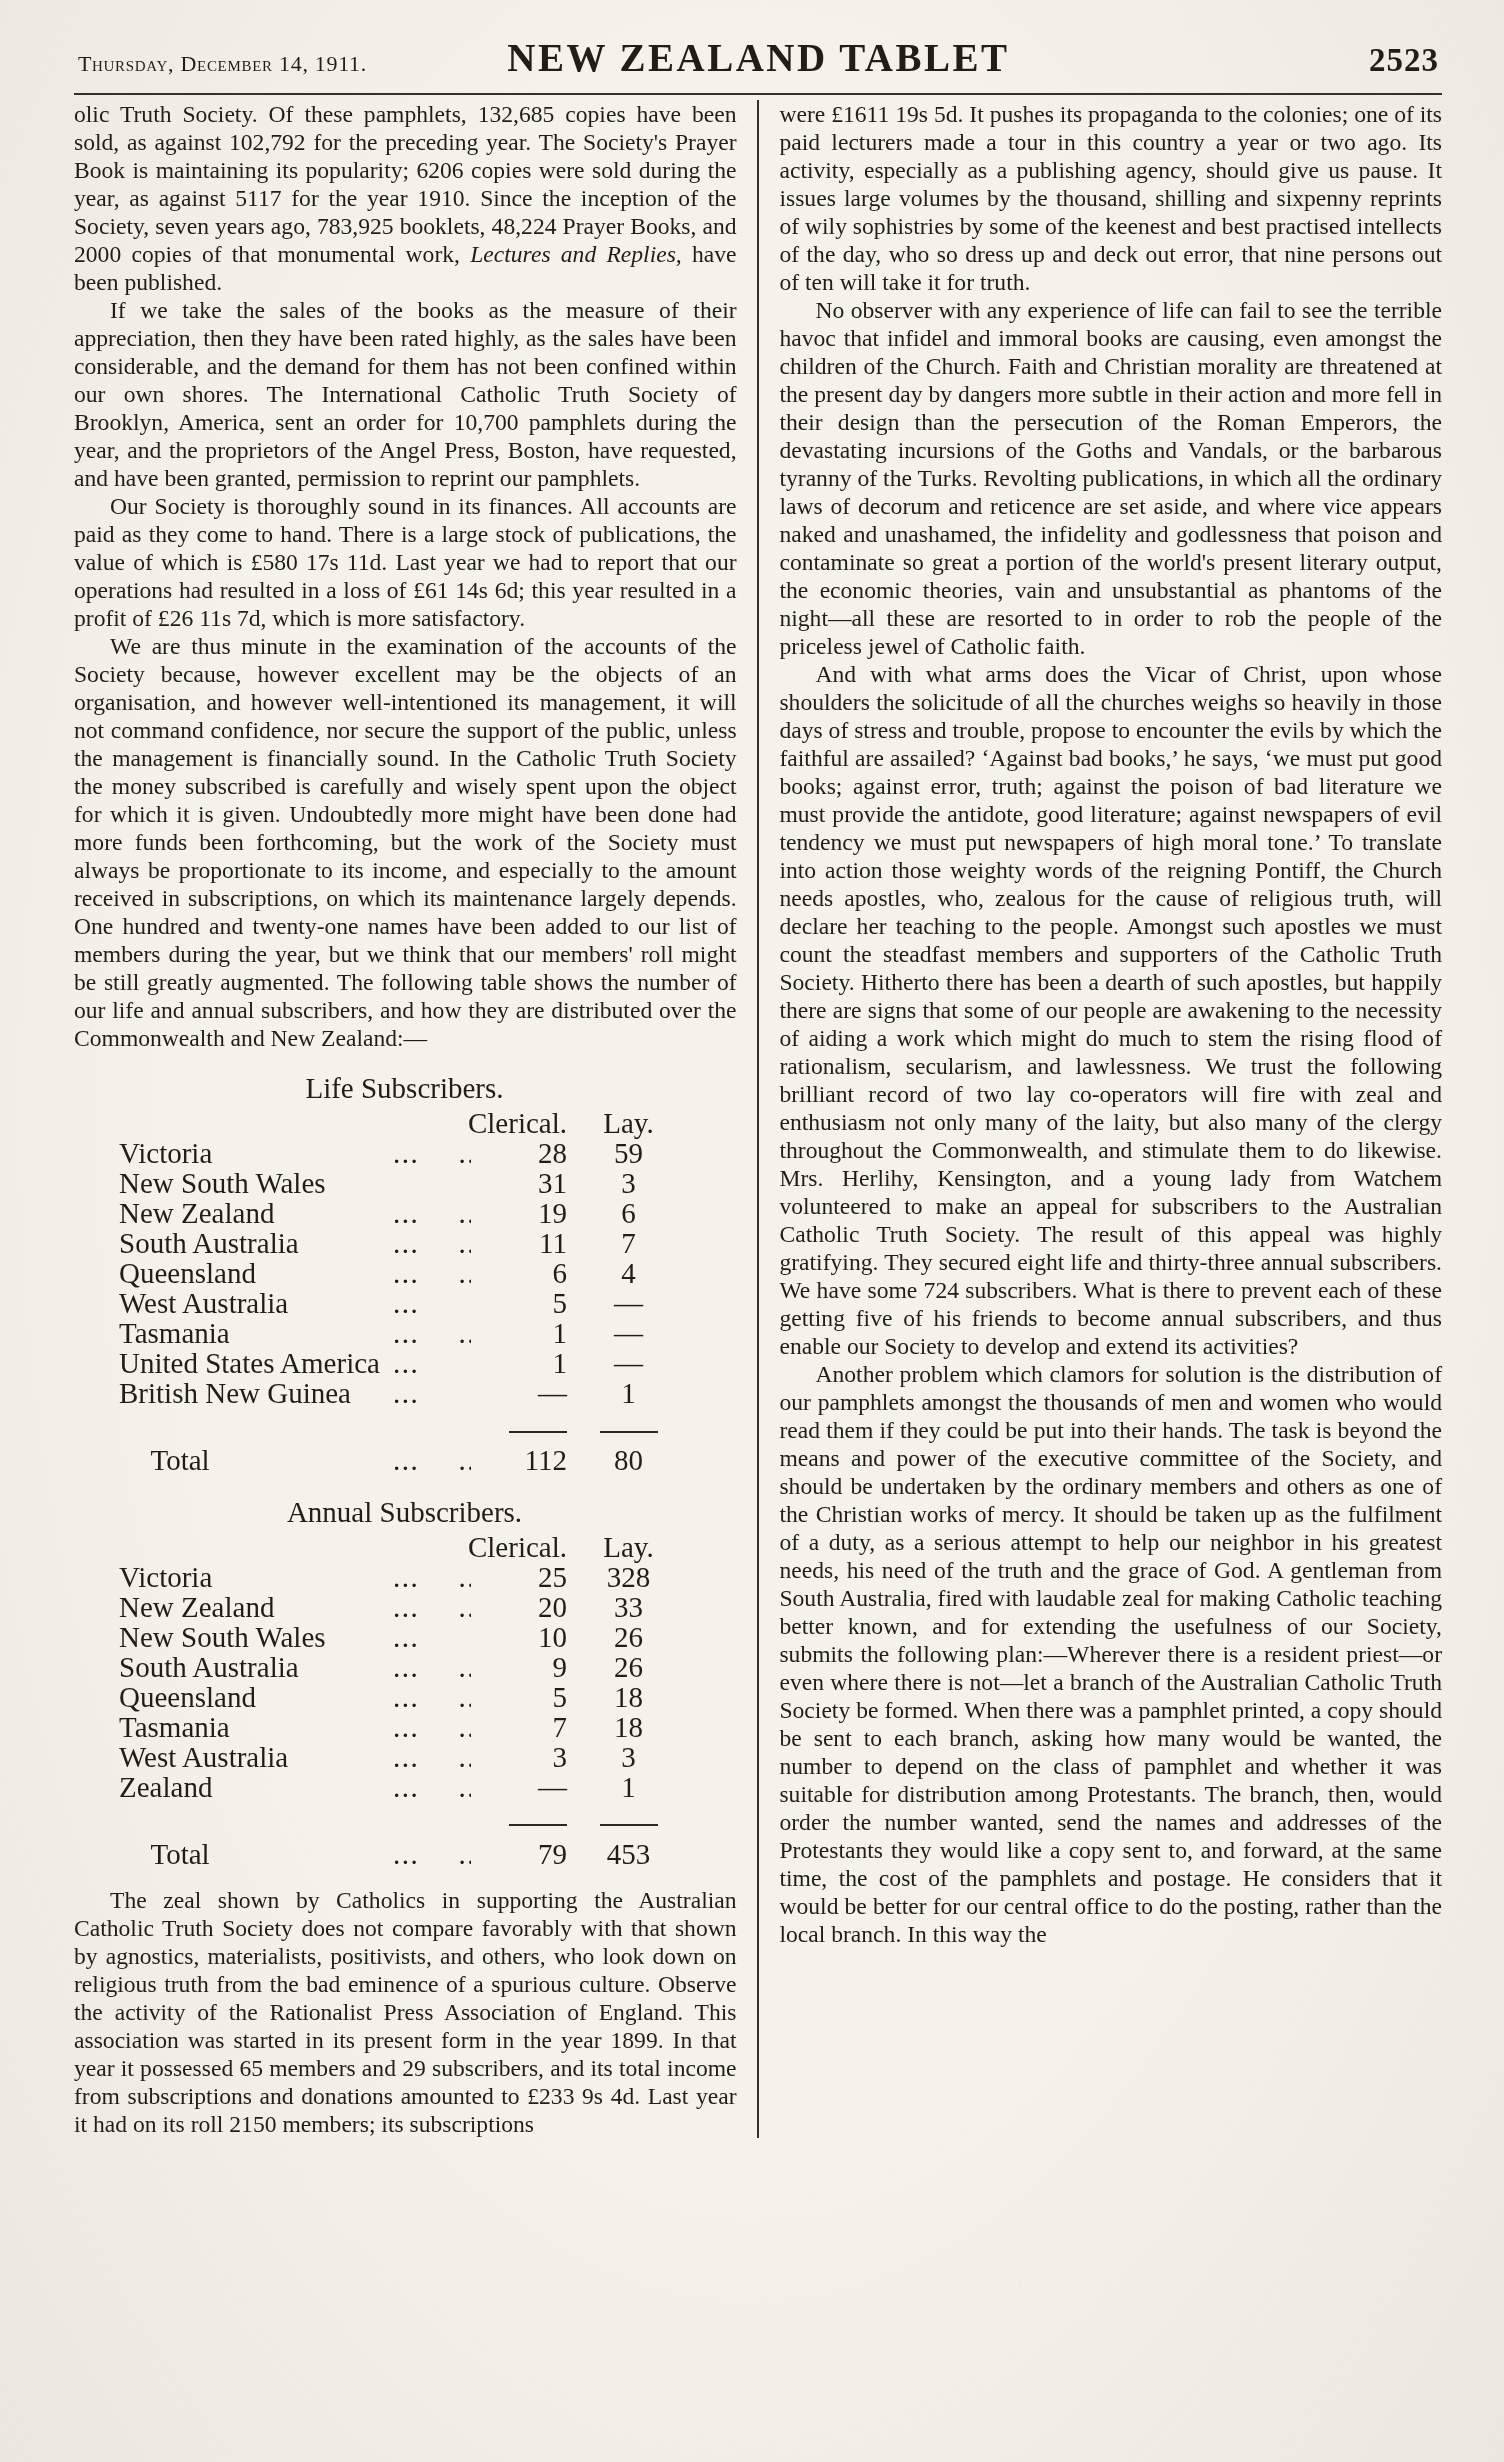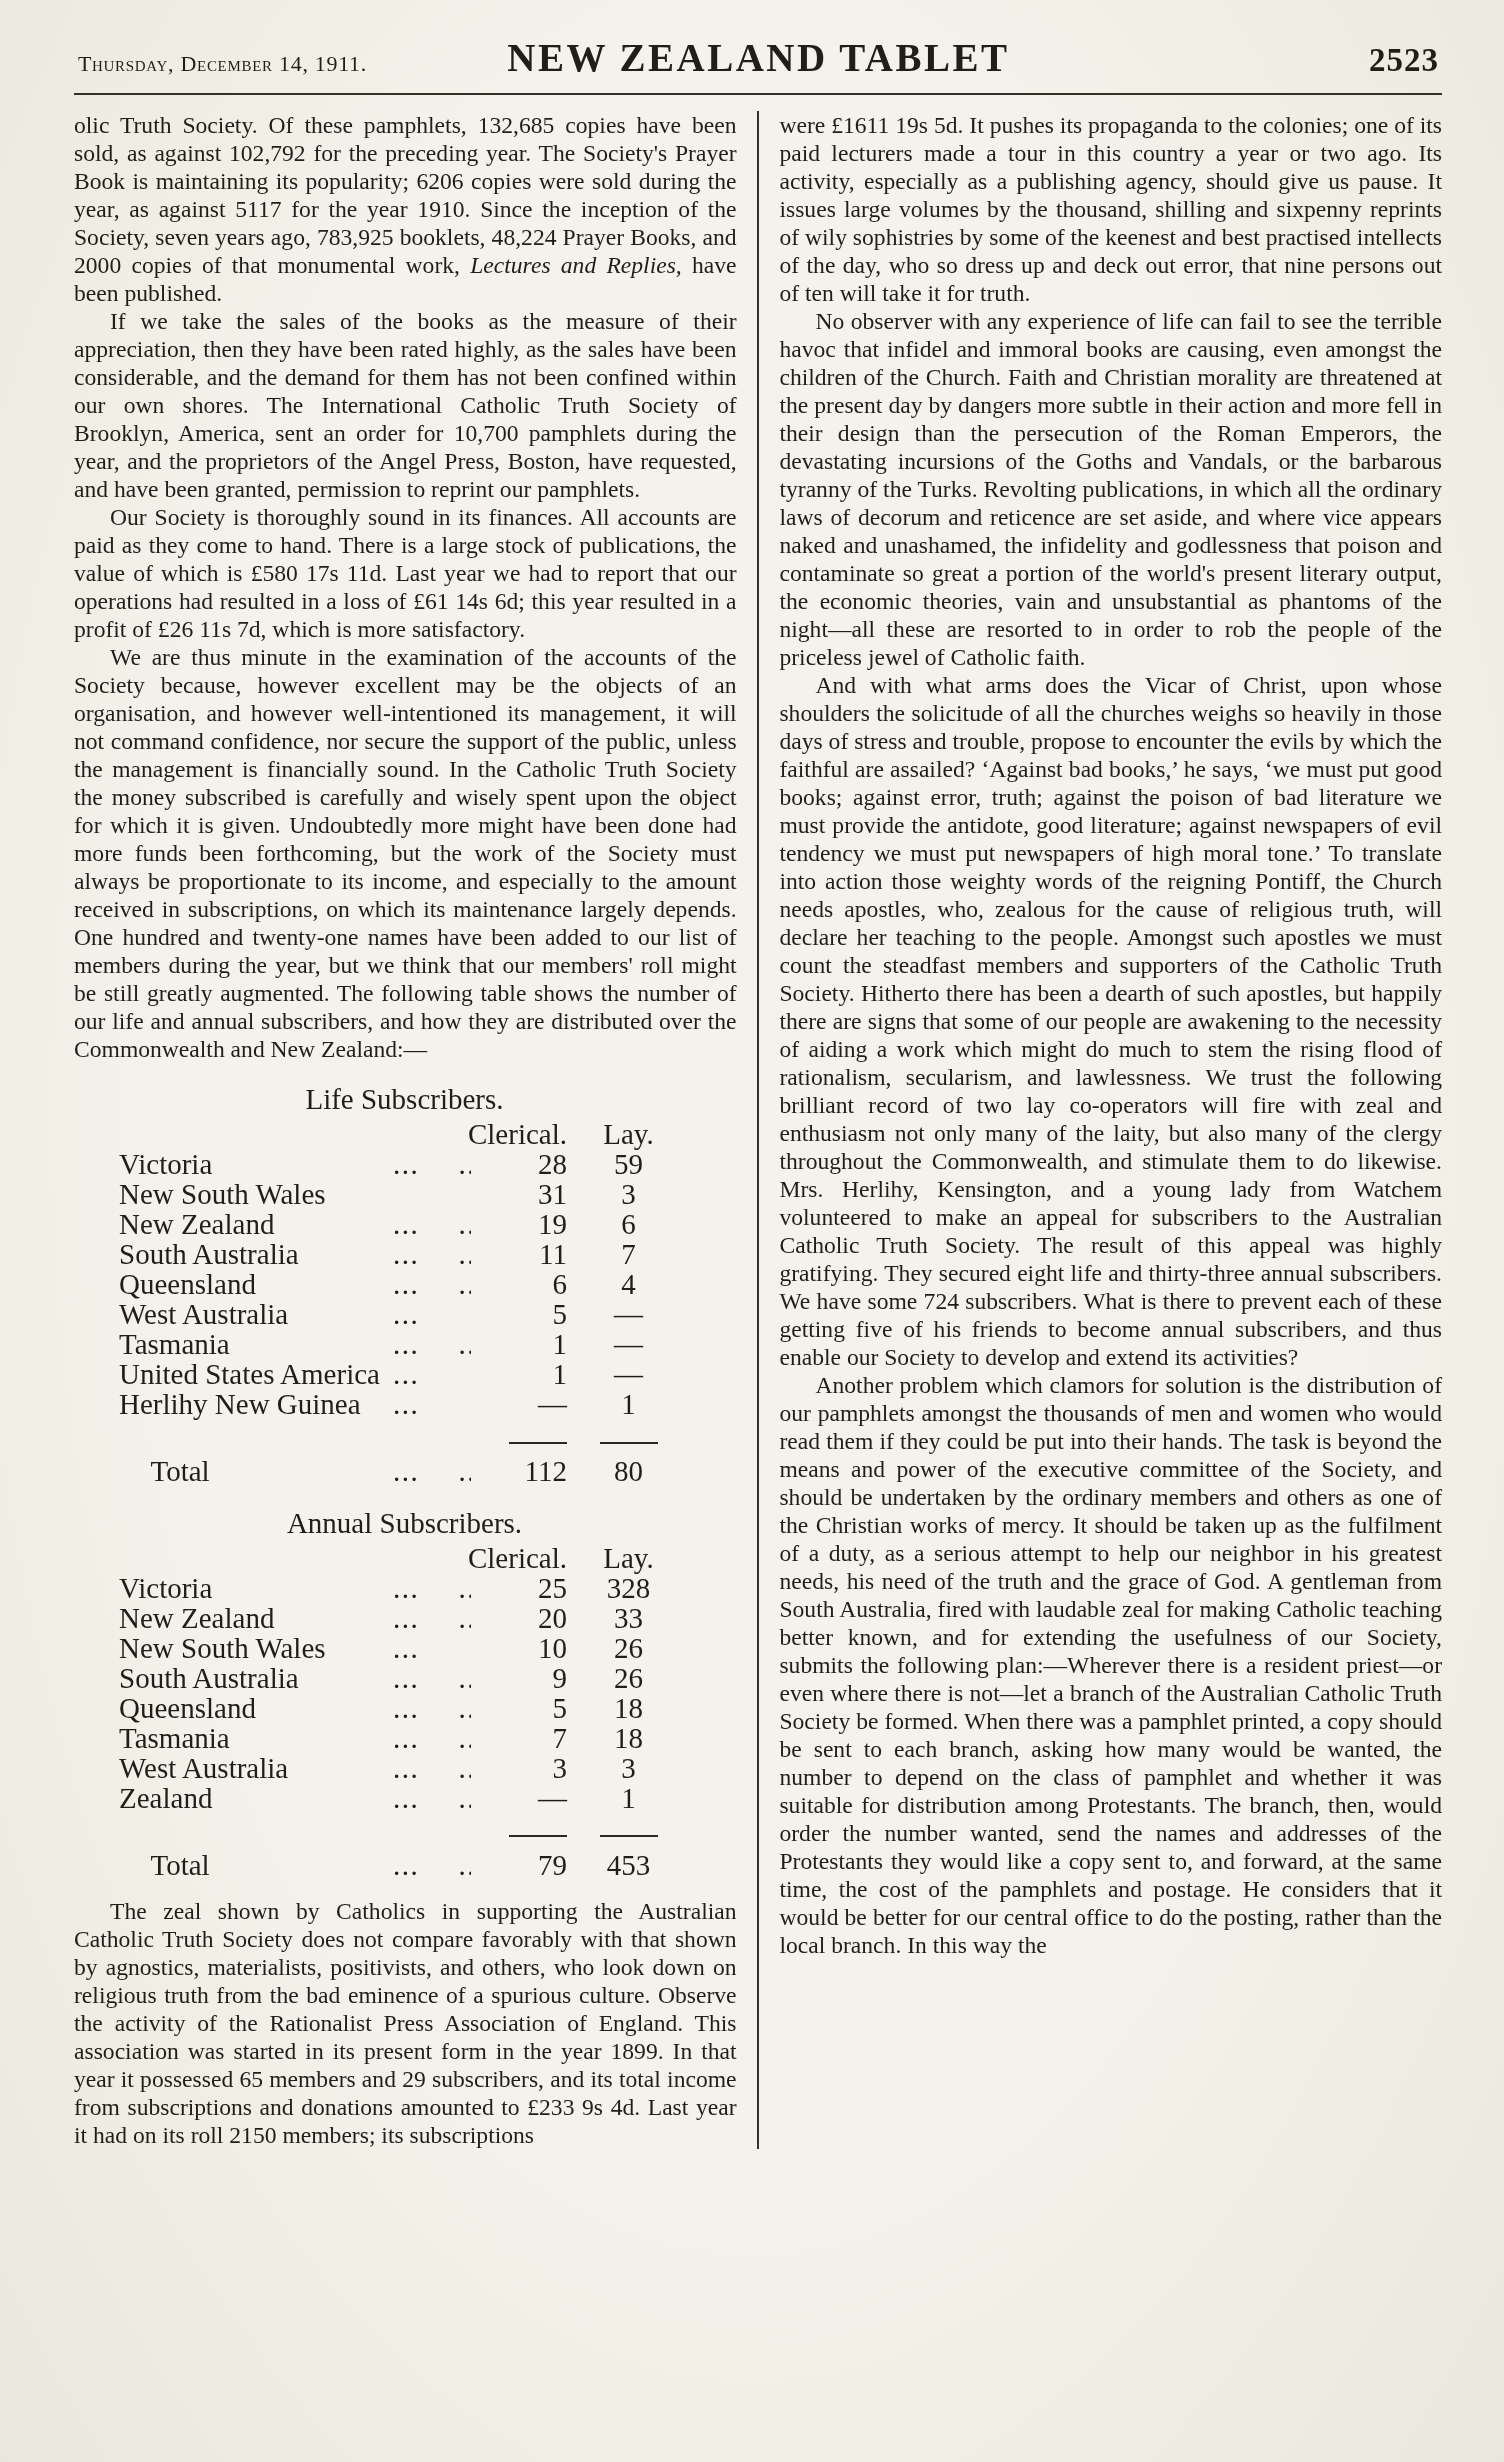--- a/index.html
+++ b/index.html
@@ -42,21 +42,21 @@
   .page-number {
     font-size: 33px;
     font-weight: bold;
     justify-self: end;
     letter-spacing: 1px;
   }
   
   .columns {
     display: flex;
     align-items: stretch;
-    padding-top: 16px;
+    padding-top: 5px;
   }
   .col {
     flex: 1 1 0;
     font-size: 23.6px;
     line-height: 28px;
     text-align: justify;
   }
   .col-left  { padding-right: 20.7px; }
   .col-right { padding-left: 20.7px; }
   .divider { flex: 0 0 1.5px; background: #363028; }
@@ -166,21 +166,21 @@
           <span class="t-cler">1</span>
           <span class="t-lay">—</span>
         </div>
         <div class="t-row">
           <span class="t-label">United States America</span>
           <span class="t-dots">...</span>
           <span class="t-cler">1</span>
           <span class="t-lay">—</span>
         </div>
         <div class="t-row">
-          <span class="t-label">Herlihy New Guinea</span>
+          <span class="t-label">British New Guinea</span>
           <span class="t-dots">...</span>
           <span class="t-cler">—</span>
           <span class="t-lay">1</span>
         </div>
 
         <div class="t-row t-sumrow">
           <span class="t-label"></span>
           <span class="t-dots"></span>
           <span class="t-cler"><span class="rule-dash"></span></span>
           <span class="t-lay"><span class="rule-dash"></span></span>

